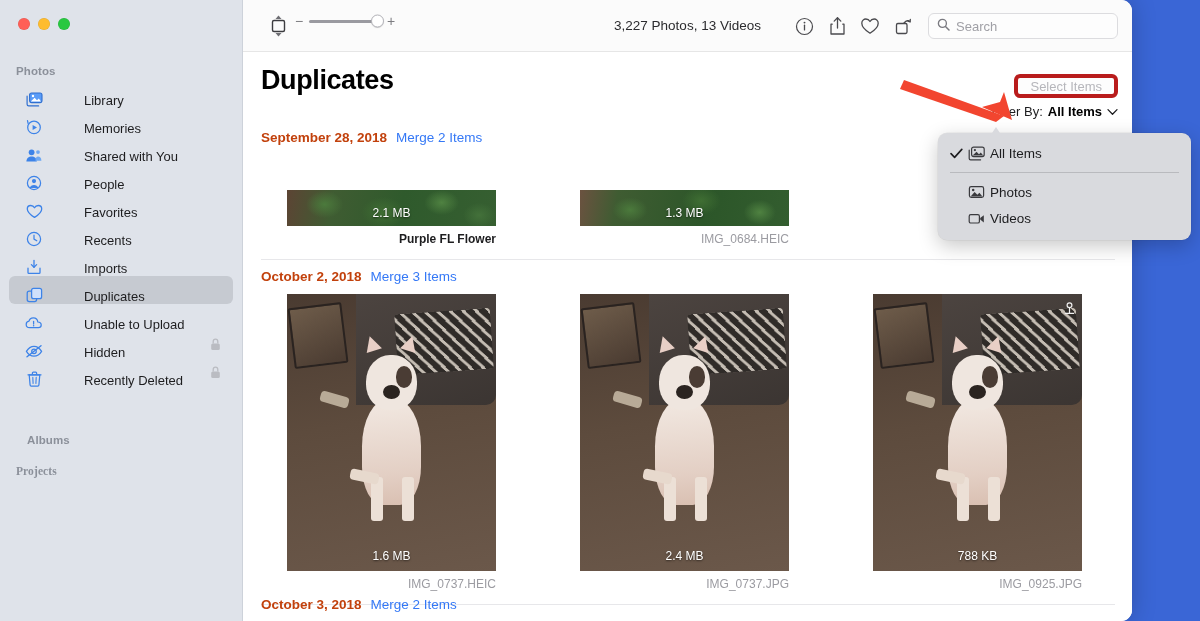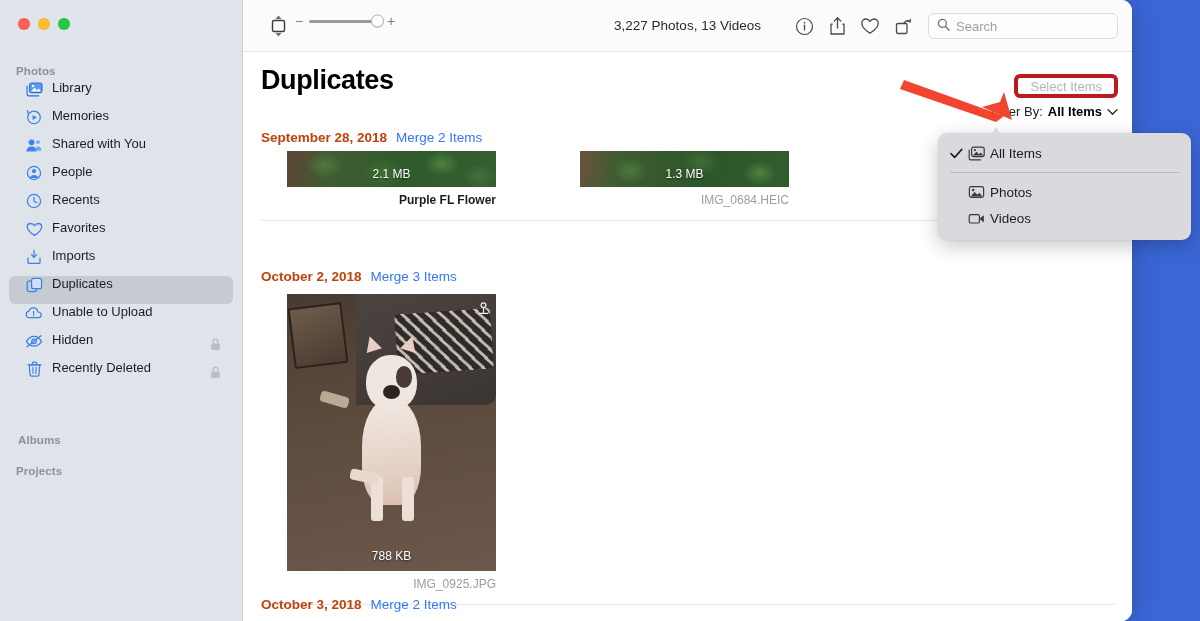--- a/index.html
+++ b/index.html
@@ -37,30 +37,31 @@
   .tl { width: 12px; height: 12px; border-radius: 50%; }
   .tl.red    { background: #ff5f57; box-shadow: inset 0 0 0 0.5px rgba(0,0,0,0.10); }
   .tl.yellow { background: #febc2e; box-shadow: inset 0 0 0 0.5px rgba(0,0,0,0.10); }
   .tl.green  { background: #28c840; box-shadow: inset 0 0 0 0.5px rgba(0,0,0,0.10); }
 
   .sb-section {
     font-size: 11.5px; font-weight: bold; color: #8b909a;
     padding-left: 16px; letter-spacing: 0.1px;
   }
   #sec-photos  { position: absolute; top: 65px; left: 0; }
-  #sec-albums  { position: absolute; top: 434px; left: 2px; }
-  #sec-projects{ position: absolute; top: 465px; left: 0; }
+  #sec-albums  { position: absolute; top: 434px; left: 11px; }
+  #sec-projects{ position: absolute; top: 465px; left: 0; font-family: Liberation Serif, serif; }
 
   #sidebar-list { position: absolute; top: 80px; left: 0; width: 100%; }
   .sb-item {
-    display: flex; align-items: flex-start;
+    display: flex; align-items: flex-end;
     height: 28px; margin: 0 9px;
     border-radius: 6px;
     padding-left: 16px;
     position: relative;
+    gap: 32px;
   }
   .sb-item.selected { background: #c6cad1; }
   .sb-icon {
     width: 18px; height: 18px;
     display: flex; align-items: center; justify-content: center;
     margin-right: 9px; flex: 0 0 18px;
   }
   .sb-icon svg { display: block; }
   .sb-label { font-size: 13px; color: #1d1d1f; white-space: nowrap; }
   .sb-lock {
@@ -187,21 +188,21 @@
   .thumb-caption.dark { color: #1d1d1f; font-weight: 600; }
   .thumb-caption.gray { color: #9b9ba1; }
   .group-sep {
     height: 1px; background: #e7e7ea;
     margin: 13px 17px 0 17px;
   }
 
   
   #group1 { position: absolute; top: 78px; left: 0; width: 100%; }
   #group1 .group-head { padding-bottom: 6px; }
-  #g1-row .thumb { height: 36px; }
+  #g1-row .thumb { height: 36px; margin-top: 39px; }
   #g1-row .thumb .size-badge { bottom: 6px; }
 
   
   #group2 { position: absolute; top: 217px; left: 0; width: 100%; }
   #group2 .group-head { padding-bottom: 10px; }
   #g2-row .thumb { height: 277px; }
 
   
   #group3 { position: absolute; top: 545px; left: 0; width: 100%; }
   #group3 .group-head { padding-bottom: 10px; align-items: center; }
@@ -396,34 +397,34 @@
             <svg width="16" height="16" viewBox="0 0 16 16">
               <circle cx="8" cy="8" r="6.6" fill="none" stroke="#3d83e8" stroke-width="1.25"></circle>
               <circle cx="8" cy="6.1" r="2.1" fill="#3d83e8"></circle>
               <path d="M3.5 12.9 C4.4 10.9 6 9.9 8 9.9 C10 9.9 11.6 10.9 12.5 12.9 Z" fill="#3d83e8"></path>
             </svg>
           </span>
           <span class="sb-label">People</span>
         </div>
         <div class="sb-item">
           <span class="sb-icon">
+            <svg width="17" height="15" viewBox="0 0 17 15">
+              <path d="M8.5 13.4 C8.5 13.4 1.3 8.7 1.3 4.9 C1.3 2.8 2.9 1.5 4.7 1.5 C6.1 1.5 7.8 2.4 8.5 3.7 C9.2 2.4 10.9 1.5 12.3 1.5 C14.1 1.5 15.7 2.8 15.7 4.9 C15.7 8.7 8.5 13.4 8.5 13.4 Z" fill="none" stroke="#3d83e8" stroke-width="1.3" stroke-linejoin="round"></path>
+            </svg>
+          </span>
+          <span class="sb-label">Favorites</span>
+        </div>
+        <div class="sb-item">
+          <span class="sb-icon">
             <svg width="16" height="16" viewBox="0 0 16 16">
               <circle cx="8" cy="8" r="6.6" fill="none" stroke="#3d83e8" stroke-width="1.25"></circle>
               <path d="M8 4.2 L8 8.1 L10.8 9.8" fill="none" stroke="#3d83e8" stroke-width="1.25" stroke-linecap="round" stroke-linejoin="round"></path>
             </svg>
           </span>
           <span class="sb-label">Recents</span>
-        </div>
-        <div class="sb-item">
-          <span class="sb-icon">
-            <svg width="17" height="15" viewBox="0 0 17 15">
-              <path d="M8.5 13.4 C8.5 13.4 1.3 8.7 1.3 4.9 C1.3 2.8 2.9 1.5 4.7 1.5 C6.1 1.5 7.8 2.4 8.5 3.7 C9.2 2.4 10.9 1.5 12.3 1.5 C14.1 1.5 15.7 2.8 15.7 4.9 C15.7 8.7 8.5 13.4 8.5 13.4 Z" fill="none" stroke="#3d83e8" stroke-width="1.3" stroke-linejoin="round"></path>
-            </svg>
-          </span>
-          <span class="sb-label">Favorites</span>
         </div>
         <div class="sb-item">
           <span class="sb-icon">
             <svg width="16" height="16" viewBox="0 0 16 16">
               <path d="M8 1.5 L8 8.2" stroke="#3d83e8" stroke-width="1.3" stroke-linecap="round"></path>
               <path d="M5.4 5.6 L8 8.3 L10.6 5.6" fill="none" stroke="#3d83e8" stroke-width="1.3" stroke-linecap="round" stroke-linejoin="round"></path>
               <path d="M2 9.2 L2 13.4 C2 13.9 2.4 14.3 2.9 14.3 L13.1 14.3 C13.6 14.3 14 13.9 14 13.4 L14 9.2" fill="none" stroke="#3d83e8" stroke-width="1.3" stroke-linecap="round" stroke-linejoin="round"></path>
             </svg>
           </span>
           <span class="sb-label">Imports</span>
@@ -589,21 +590,65 @@
       <div class="group-sep"></div>
     </div>
 
     <div id="group2">
       <div class="group-head">
         <span class="group-date">October 2, 2018</span>
         <span class="group-merge">Merge 3 Items</span>
       </div>
       <div class="thumb-row" id="g2-row">
 
-
+        <div class="thumb-cell">
+          <div class="thumb">
+            <div class="art-dog">
+              <div class="floor"></div>
+                <div class="couch"></div>
+                <div class="blanket"></div>
+              <div class="chair"></div>
+                <div class="bone"></div>
+              <div class="dog-ear-l"></div>
+                <div class="dog-ear-r"></div>
+              <div class="dog-body"></div>
+                <div class="dog-head"></div>
+              <div class="dog-patch"></div>
+                <div class="dog-snout"></div>
+              <div class="dog-leg l"></div>
+                <div class="dog-leg r"></div>
+                <div class="dog-tail"></div>
+            </div>
+            <div class="size-badge">1.6 MB</div>
+          </div>
+          <div class="thumb-caption gray">IMG_0737.HEIC</div>
+        </div>
+
+        <div class="thumb-cell">
+          <div class="thumb">
+            <div class="art-dog">
+              <div class="floor"></div>
+                <div class="couch"></div>
+                <div class="blanket"></div>
+              <div class="chair"></div>
+                <div class="bone"></div>
+              <div class="dog-ear-l"></div>
+                <div class="dog-ear-r"></div>
+              <div class="dog-body"></div>
+                <div class="dog-head"></div>
+              <div class="dog-patch"></div>
+                <div class="dog-snout"></div>
+              <div class="dog-leg l"></div>
+                <div class="dog-leg r"></div>
+                <div class="dog-tail"></div>
+            </div>
+            <div class="size-badge">2.4 MB</div>
+          </div>
+          <div class="thumb-caption gray">IMG_0737.JPG</div>
+        </div>
 
         <div class="thumb-cell">
           <div class="thumb">
             <div class="art-dog">
               <div class="floor"></div>
                 <div class="couch"></div>
                 <div class="blanket"></div>
               <div class="chair"></div>
                 <div class="bone"></div>
               <div class="dog-ear-l"></div>

